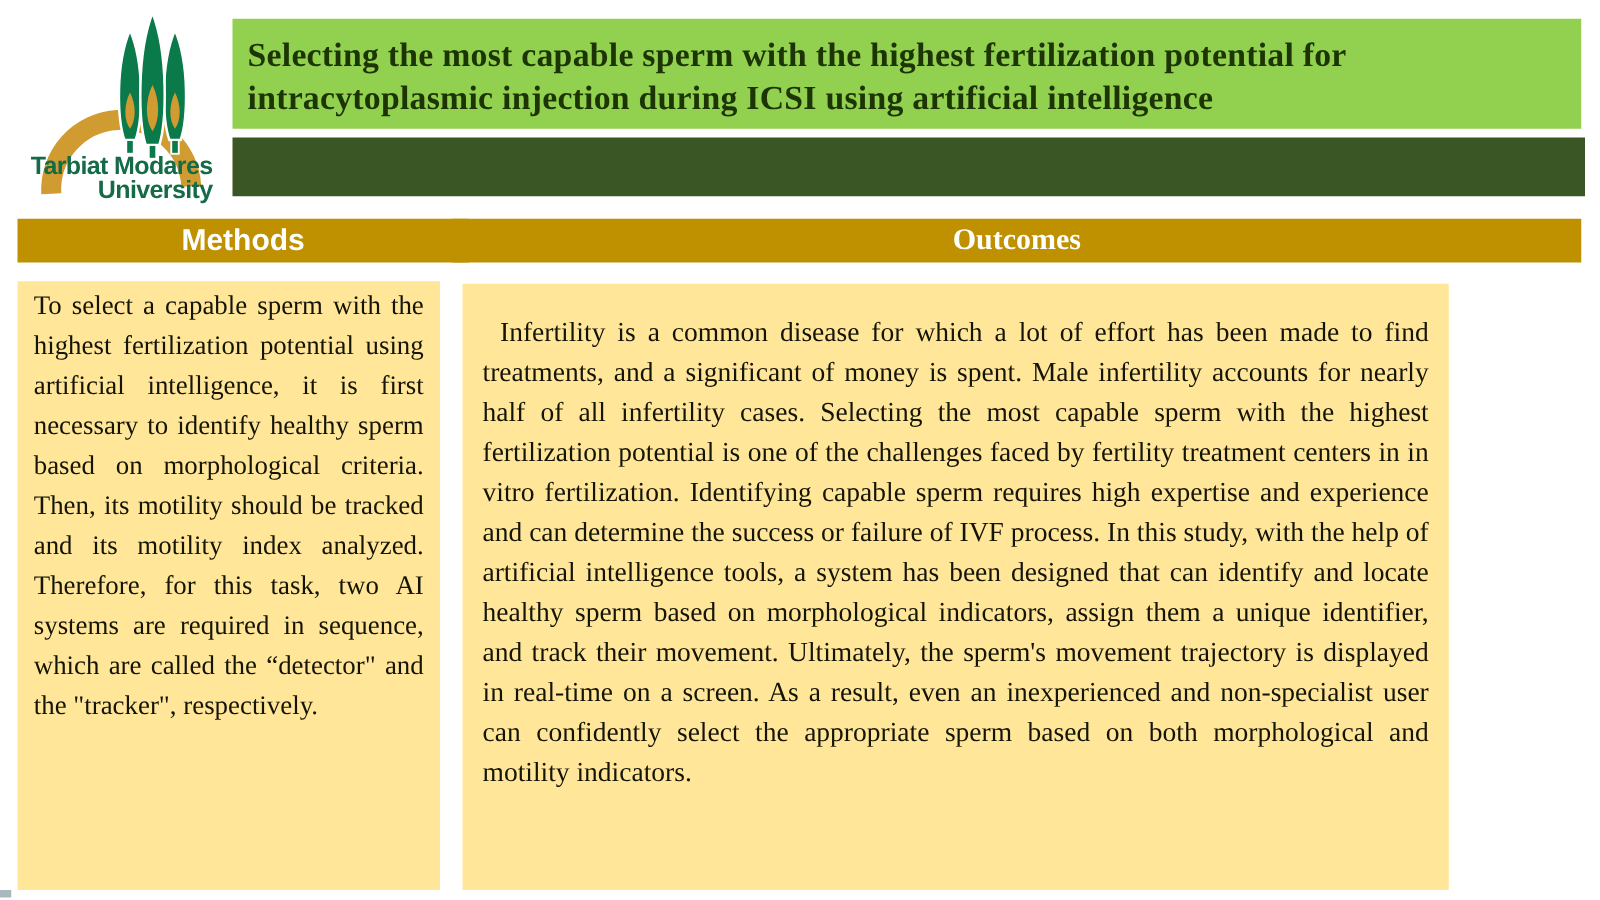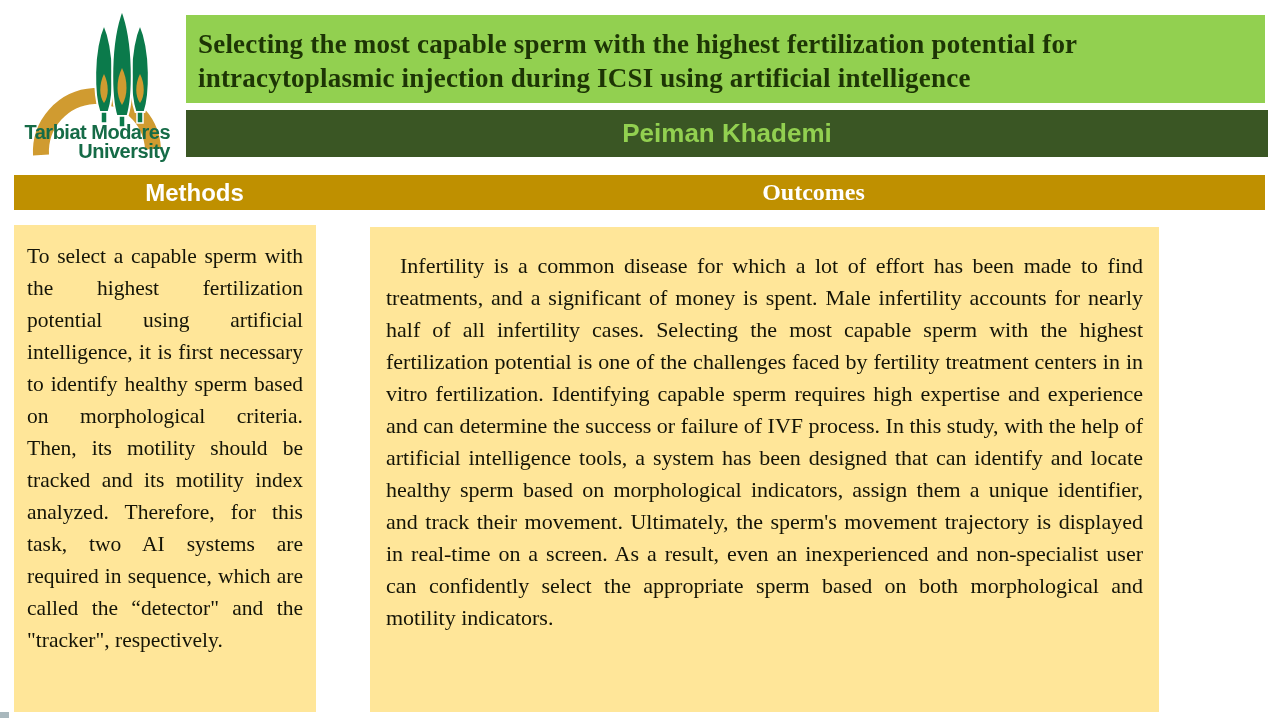--- a/index.html
+++ b/index.html
@@ -61,23 +61,23 @@
   .outcomes-header{left:362px;top:175px;width:903px;font-family:Liberation Serif, serif;}
 
   
   .body-box{
     background:var(--cream);
     color:#141407;
     font-family:"Liberation Serif", serif;
     text-align:justify;
   }
   .methods-box{
-    left:14px;top:225px;width:302px;height:487px;
+    left:14px;top:225px;width:338px;height:487px;
     font-size:21.5px;line-height:32px;
-    padding:15px 13px;
+    padding:3px 13px;
   }
   .outcomes-box{
     left:370px;top:227px;width:789px;height:485px;
     font-size:22px;line-height:32px;
     padding:23px 16px 0 16px;
   }
   .outcomes-box p{text-indent:14px;}
 
   .corner-artifact{
     left:0;top:712px;width:9px;height:6px;
@@ -111,21 +111,20 @@
     </g>
 
     <text x="170" y="139" text-anchor="end" font-family="Liberation Sans, sans-serif" font-weight="bold" font-size="20" fill="#156B47" letter-spacing="-0.5">Tarbiat Modares</text>
     <text x="170" y="158" text-anchor="end" font-family="Liberation Sans, sans-serif" font-weight="bold" font-size="20" fill="#156B47" letter-spacing="-0.5">University</text>
   </svg>
 </div>
 
 <div class="abs title-bar">Selecting the most capable sperm with the highest fertilization potential for intracytoplasmic injection during ICSI using artificial intelligence</div>
 
 <div class="abs author-bar">
-  <span class="author-name">Peiman Khademi</span>
 </div>
 
 <div class="abs sec-header methods-header">
   <span>Methods</span>
 </div>
 <div class="abs body-box methods-box">To select a capable sperm with the highest fertilization potential using artificial intelligence, it is first necessary to identify healthy sperm based on morphological criteria. Then, its motility should be tracked and its motility index analyzed. Therefore, for this task, two AI systems are required in sequence, which are called the “detector" and the "tracker", respectively.</div>
 
 <div class="abs sec-header outcomes-header">
   <span>Outcomes</span>
 </div>

